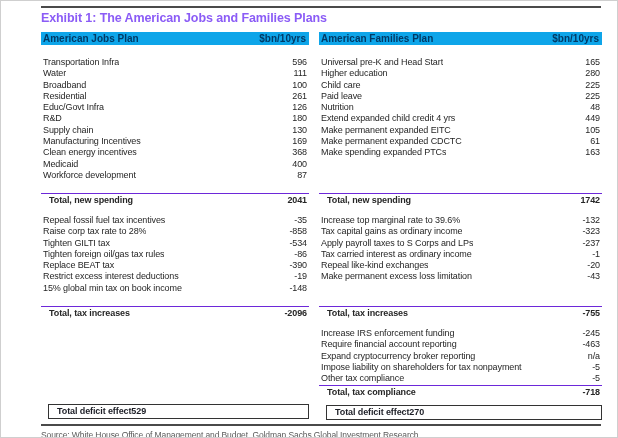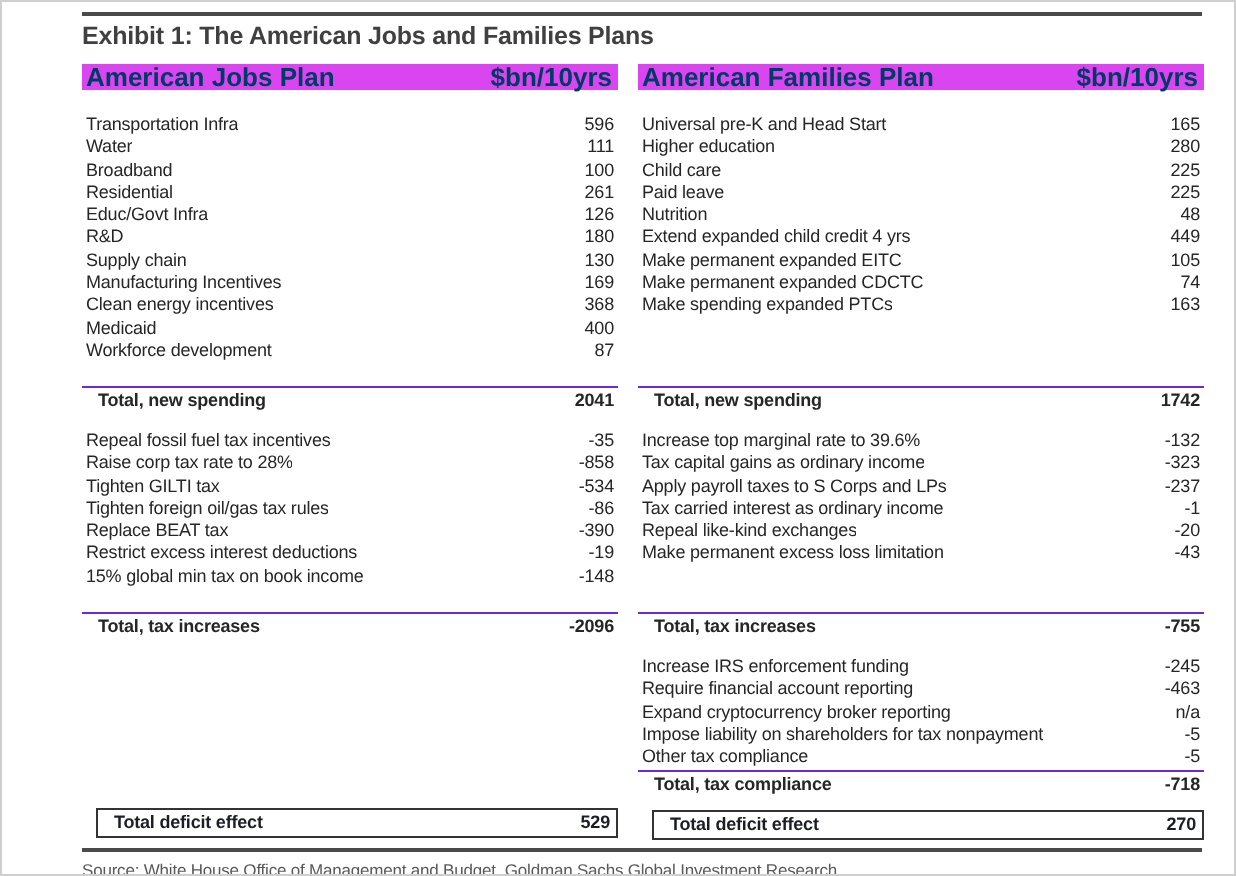--- a/index.html
+++ b/index.html
@@ -7,29 +7,29 @@
     width:618px;height:438px;
     background:#ffffff;
     font-family:"Liberation Sans", sans-serif;
     box-sizing:border-box;
     border:1px solid #cfcfcf;
     overflow:hidden;
   }
   .page{padding:5px 16px 0 40px;}
   .top-rule{height:2px;background:#4a4a4a;margin:0 0 3px 0;}
   .title{
-    font-size:12.5px;font-weight:bold;color:#404040;
+    font-size:12.5px;font-weight:bold;color:#8b5cf6;
     margin:2px 0 7px 0;letter-spacing:-0.1px;
   }
   .tables{display:flex;gap:10px;align-items:flex-start;}
   .col{width:268px;flex:0 0 auto;}
   .col.right{width:283px;}
   .band{
-    background:#d946ef;color:#003a66;font-weight:bold;
-    font-size:13px;height:13px;line-height:13px;
+    background:#0ea5e9;color:#003a66;font-weight:bold;
+    font-size:10px;height:13px;line-height:13px;
     display:flex;justify-content:space-between;padding:0 3px 0 2px;
     margin-bottom:12px;
   }
   .row{
     display:flex;justify-content:space-between;
     height:11.3px;line-height:11.3px;
     font-size:9px;color:#262626;letter-spacing:-0.1px;
     white-space:nowrap;
   }
   .row .lbl{padding-left:2px;overflow:hidden;}
@@ -42,21 +42,21 @@
   .rows-h-3{height:57px;}
   .row.total{
     font-weight:bold;border-top:1px solid #6d28d9;
     height:13px;line-height:13px;
   }
   .row.total .lbl{padding-left:8px;}
   .sec3-spacer{height:78px;}
   .deficit{
     margin:6px 0 0 7px;
     border:1px solid #333333;
-    display:flex;justify-content:space-between;
+    display:flex;justify-content:flex-start;
     font-weight:bold;font-size:9px;color:#1c1e26;
     height:13px;line-height:13px;padding:0 3px 0 8px;
     letter-spacing:-0.1px;
   }
   .bottom-rule{height:2px;background:#4a4a4a;margin-top:4px;}
   .source{
     font-size:8.5px;color:#595959;margin-top:4px;
     letter-spacing:-0.1px;white-space:nowrap;
   }
 </style>
@@ -196,21 +196,21 @@
             <div class="row">
               <span class="lbl">Extend expanded child credit 4 yrs</span>
               <span class="val">449</span>
             </div>
             <div class="row">
               <span class="lbl">Make permanent expanded EITC</span>
               <span class="val">105</span>
             </div>
             <div class="row">
               <span class="lbl">Make permanent expanded CDCTC</span>
-              <span class="val">74</span>
+              <span class="val">61</span>
             </div>
             <div class="row">
               <span class="lbl">Make spending expanded PTCs</span>
               <span class="val">163</span>
             </div>
           </div>
           <div class="row total">
             <span class="lbl">Total, new spending</span>
             <span class="val">1742</span>
           </div>

